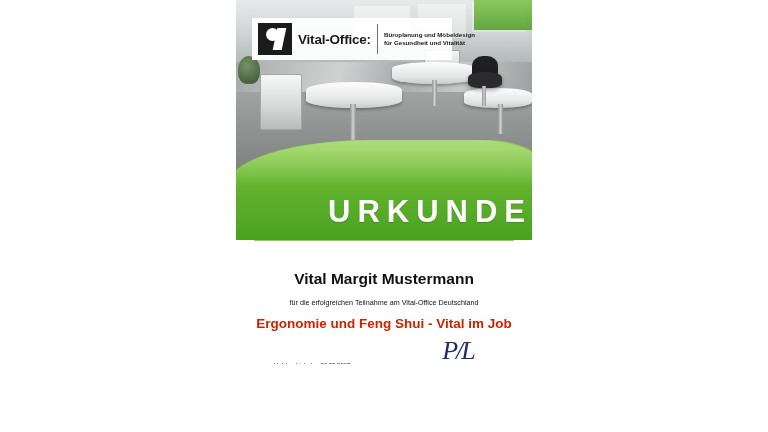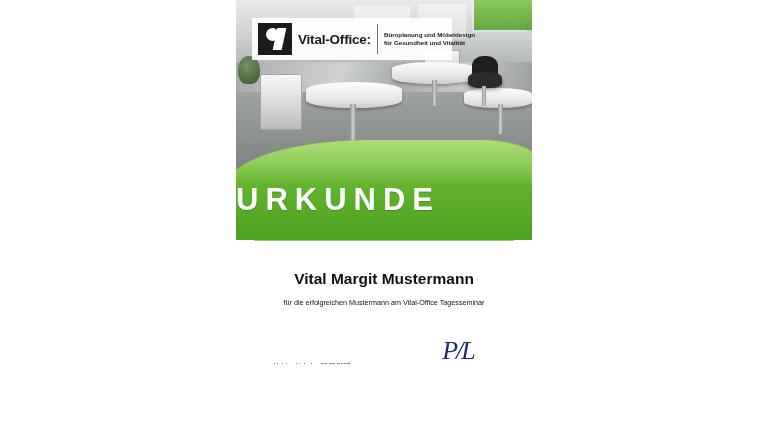--- a/index.html
+++ b/index.html
@@ -174,23 +174,23 @@
   .green-light {
     position: absolute;
     left: -10px; top: 0px;
     width: 320px; height: 46px;
     background: linear-gradient(180deg, #b7e08a 0%, rgba(183,224,138,0) 100%);
     border-radius: 150px 70px 0 0 / 46px 30px 0 0;
     opacity: .75;
   }
   .urkunde {
     position: absolute;
-    left: 0; top: 42px;
-    width: 296px;
-    text-align: left;
+    left: 0; top: 54px;
+    width: 296px;
+    text-align: right;
     color: #ffffff;
     font-size: 31px;
     font-weight: bold;
     letter-spacing: 7px;
     text-shadow: 0 1px 1px rgba(0,0,0,.18);
     font-family: "Liberation Sans", sans-serif;
   }
 
   
   .body-area {
@@ -342,21 +342,22 @@
     <div class="green-band">
       <div class="green-fill"></div>
       <div class="green-light"></div>
       <div class="urkunde">URKUNDE</div>
     </div>
 
     <div class="body-area">
       <div class="line-top"></div>
 
       <div class="recipient">Vital Margit Mustermann</div>
-      <div class="subline">für die erfolgreichen Mustermann am Vital-Office Tagesseminar</div>
+      <div class="subline">für die erfolgreichen Teilnahme am Vital-Office Deutschland</div>
+      <div class="seminar-title">Ergonomie und Feng Shui - Vital im Job</div>
 
       <div class="place-date">Holzbachtal, den 02.03.2007</div>
 
       <div class="sig-wrap">
         <div class="sig-glyph">P/L</div>
         <div class="sig-rule"></div>
         <div class="sig-company">Vital-Office GmbH</div>
         <div class="sig-name">Peter Jordan</div>
       </div>
 

